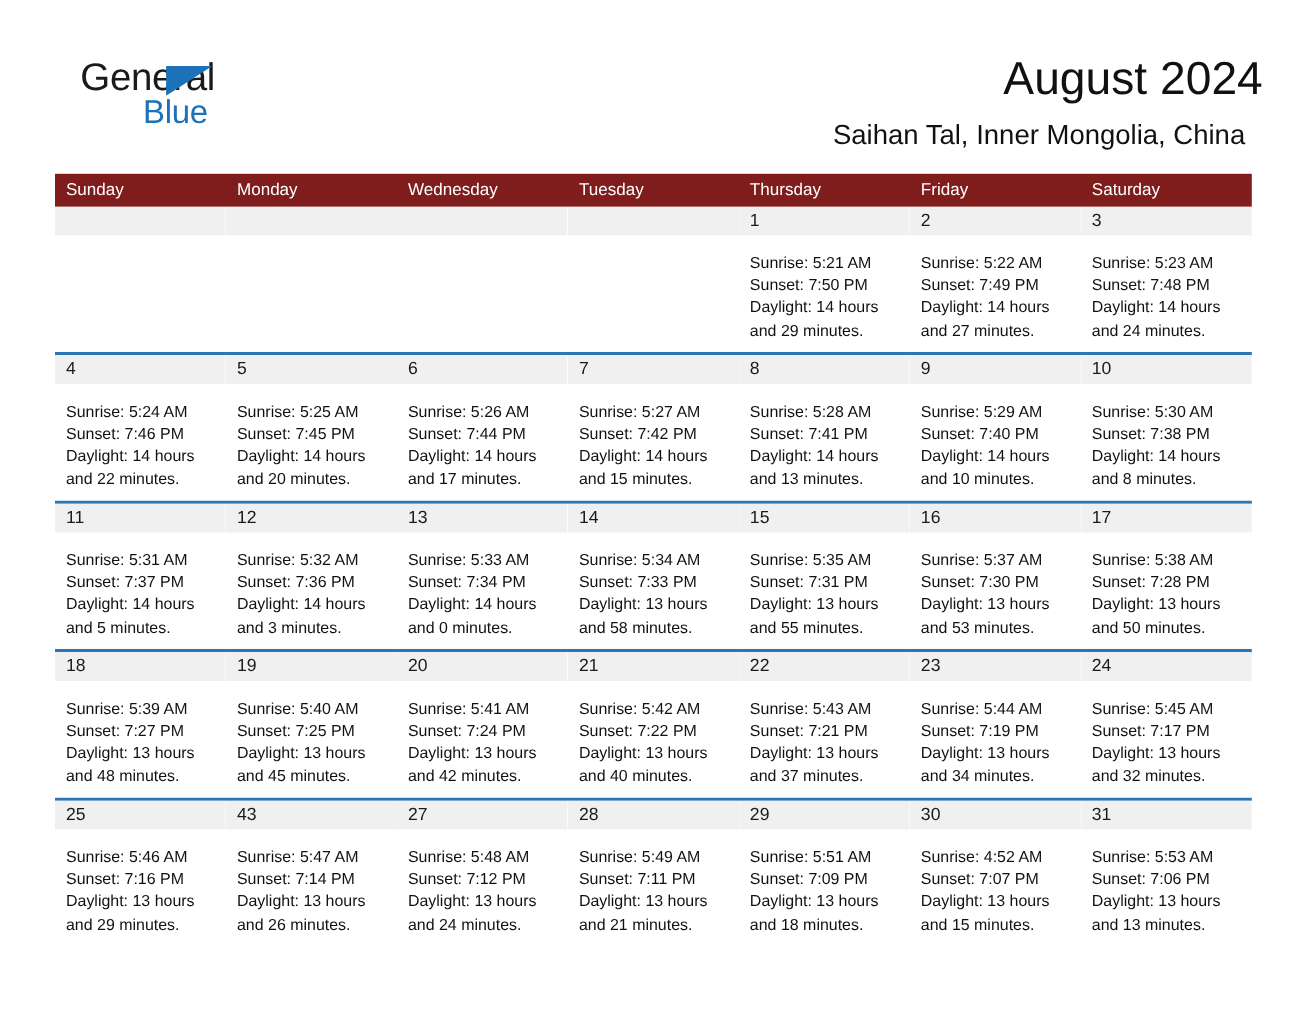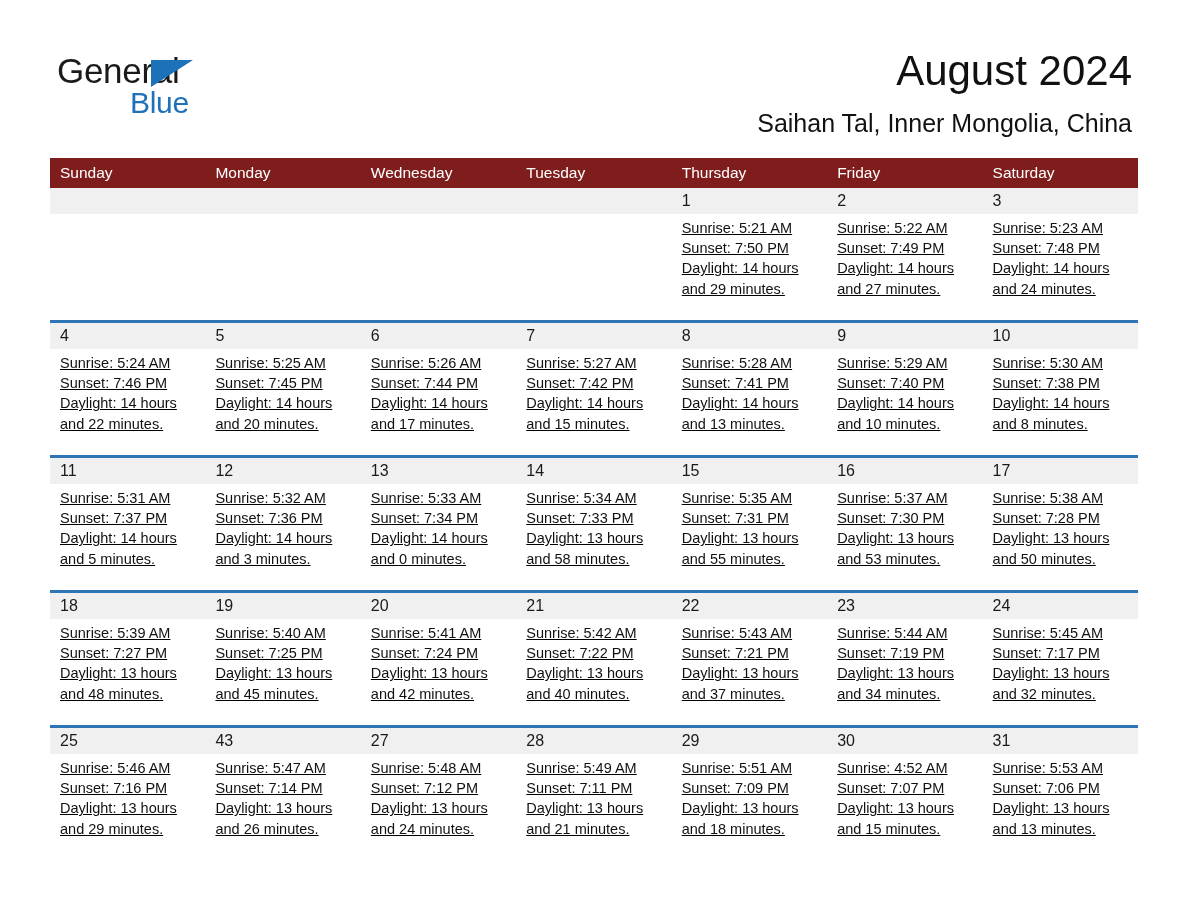--- a/index.html
+++ b/index.html
@@ -31,21 +31,21 @@
   }
   .logo {
     position: absolute;
     left: 57px;
     top: 52px;
     width: 260px;
     height: 72px;
   }
   .logo-line1 {
     position: absolute;
-    left: 0;
+    left: 16px;
     top: 0;
     font-size: 35px;
     line-height: 38px;
     color: #1a1a1a;
     letter-spacing: -0.3px;
     white-space: nowrap;
   }
   .logo-tri {
     position: absolute;
     left: 94px;
@@ -60,21 +60,21 @@
     left: 73px;
     top: 32px;
     font-size: 30px;
     line-height: 38px;
     color: #1c71b8;
     letter-spacing: -0.3px;
     white-space: nowrap;
   }
   .title-month {
     position: absolute;
-    right: 56px;
+    right: 40px;
     top: 46px;
     font-size: 42px;
     line-height: 50px;
     color: #111111;
     white-space: nowrap;
     text-align: right;
   }
   .title-location {
     position: absolute;
     right: 56px;
@@ -127,22 +127,21 @@
     height: 26px;
     box-sizing: border-box;
   }
   .day-num {
     font-size: 16px;
     line-height: 26px;
     padding-left: 10px;
     color: #1a1a1a;
   }
   .day-body {
-    padding: 4px 8px 0 10px;
-    text-decoration: underline;
+    padding: 16px 8px 0 10px;
   }
   .day-line {
     font-size: 14.5px;
     line-height: 20.2px;
     color: #111111;
     white-space: nowrap;
   }
   .day.empty .day-numband { background: #f0f0f0; }
 </style>
 </head>

